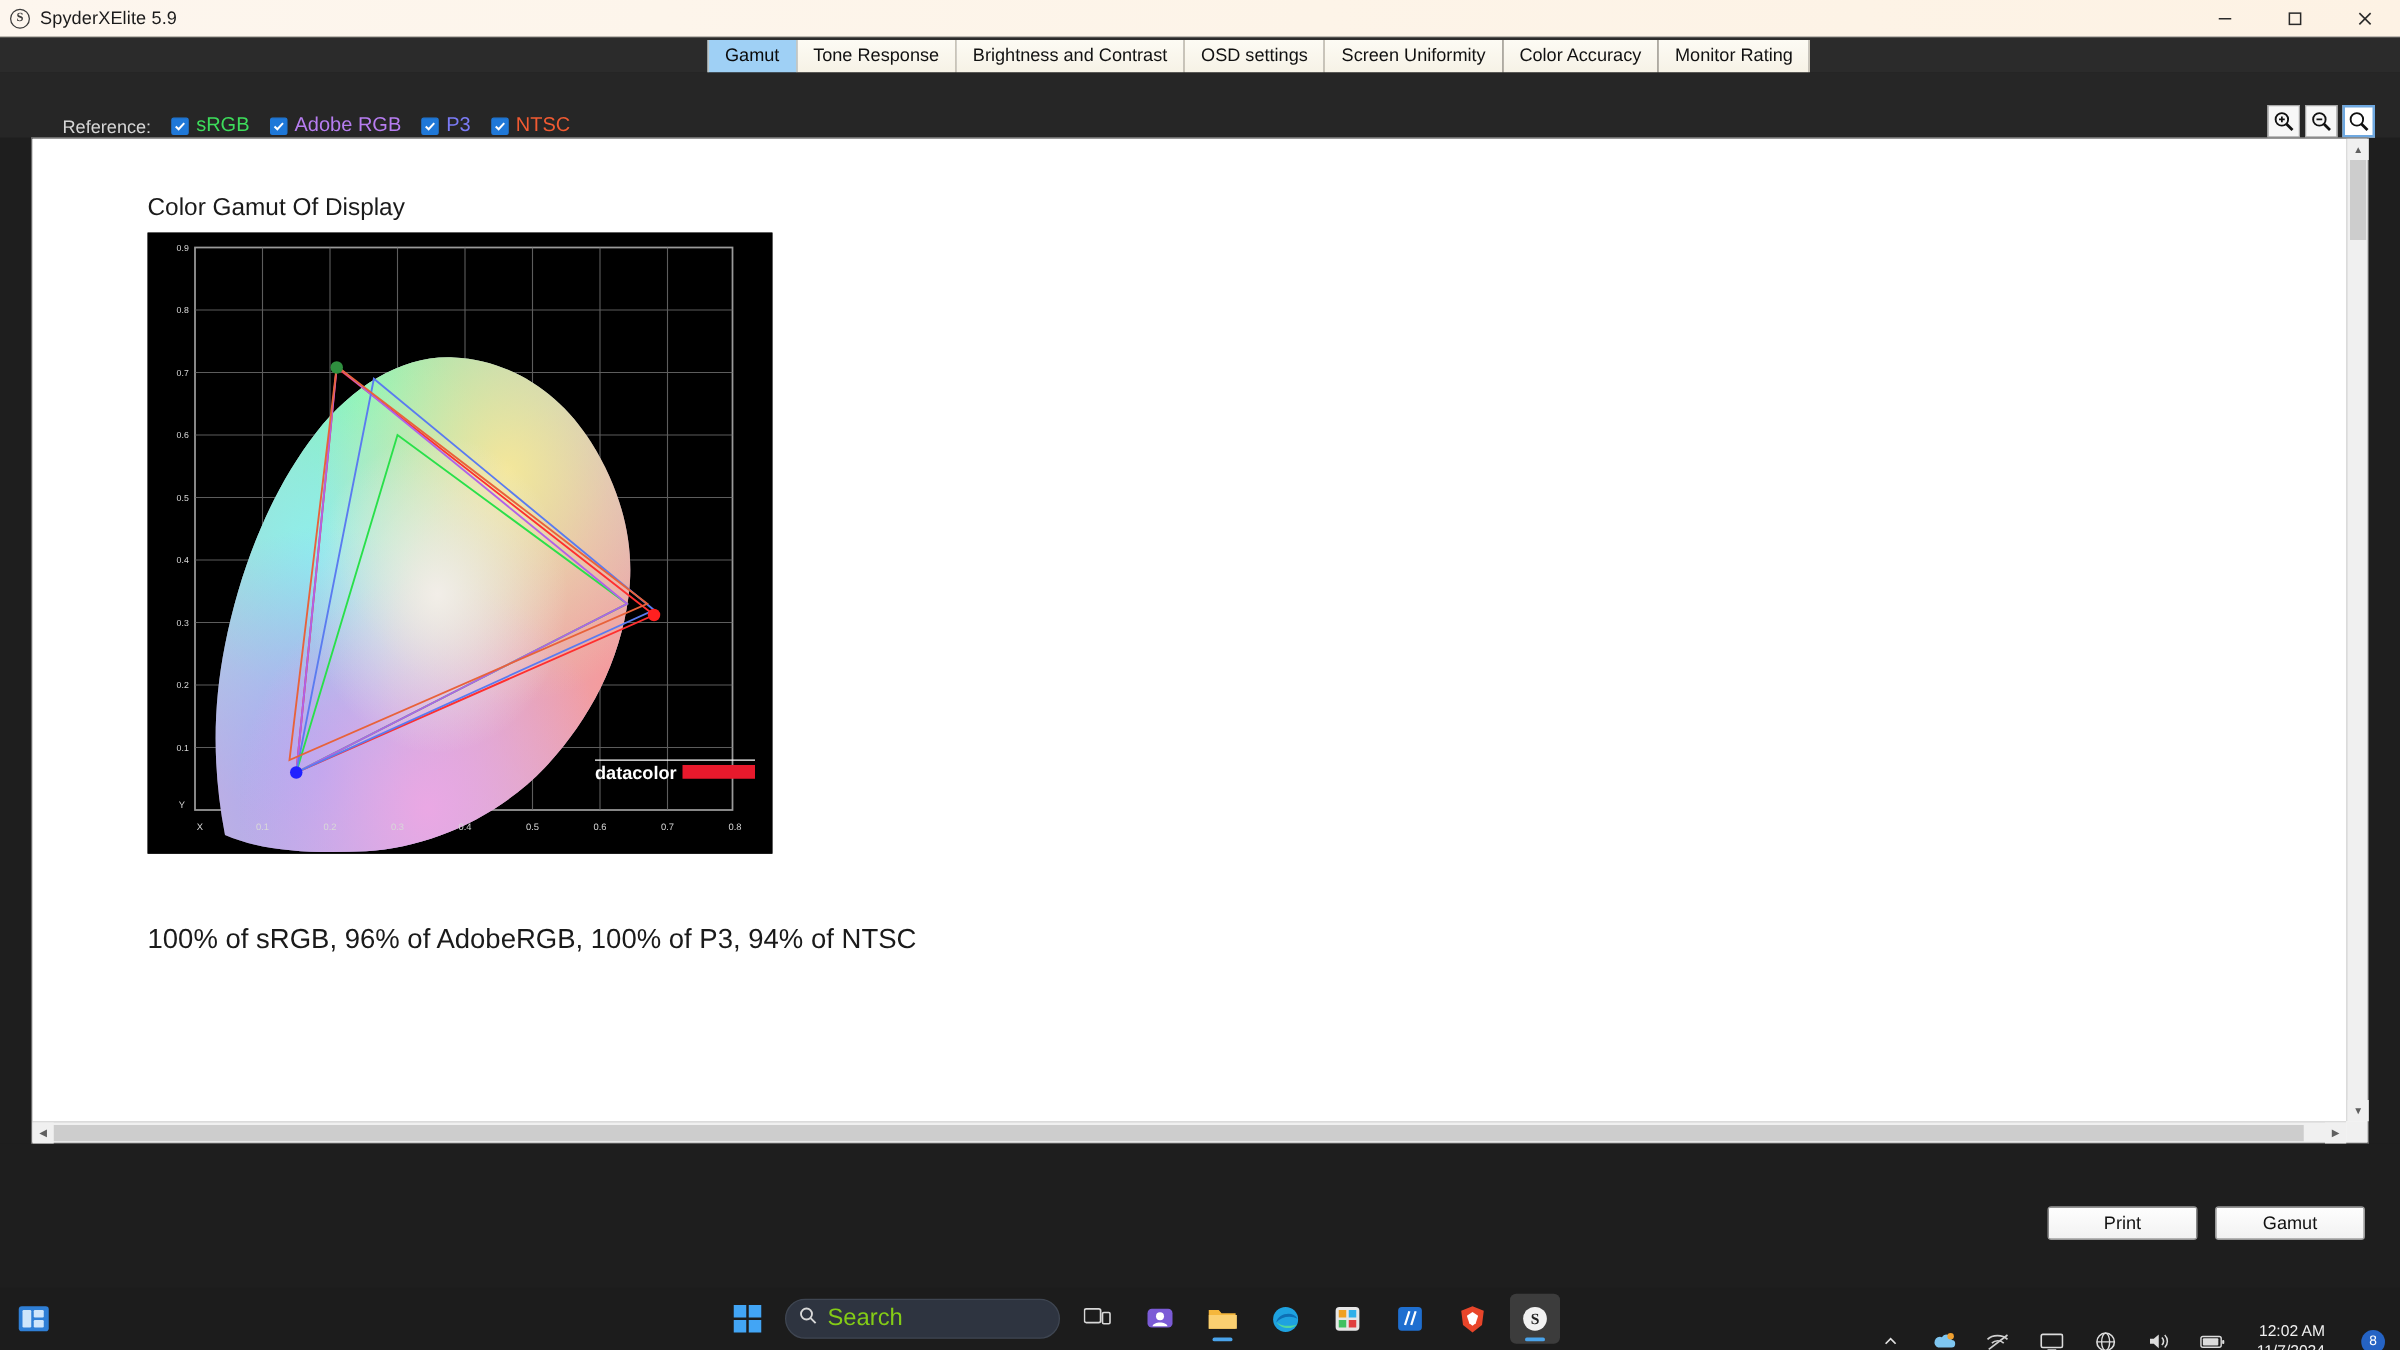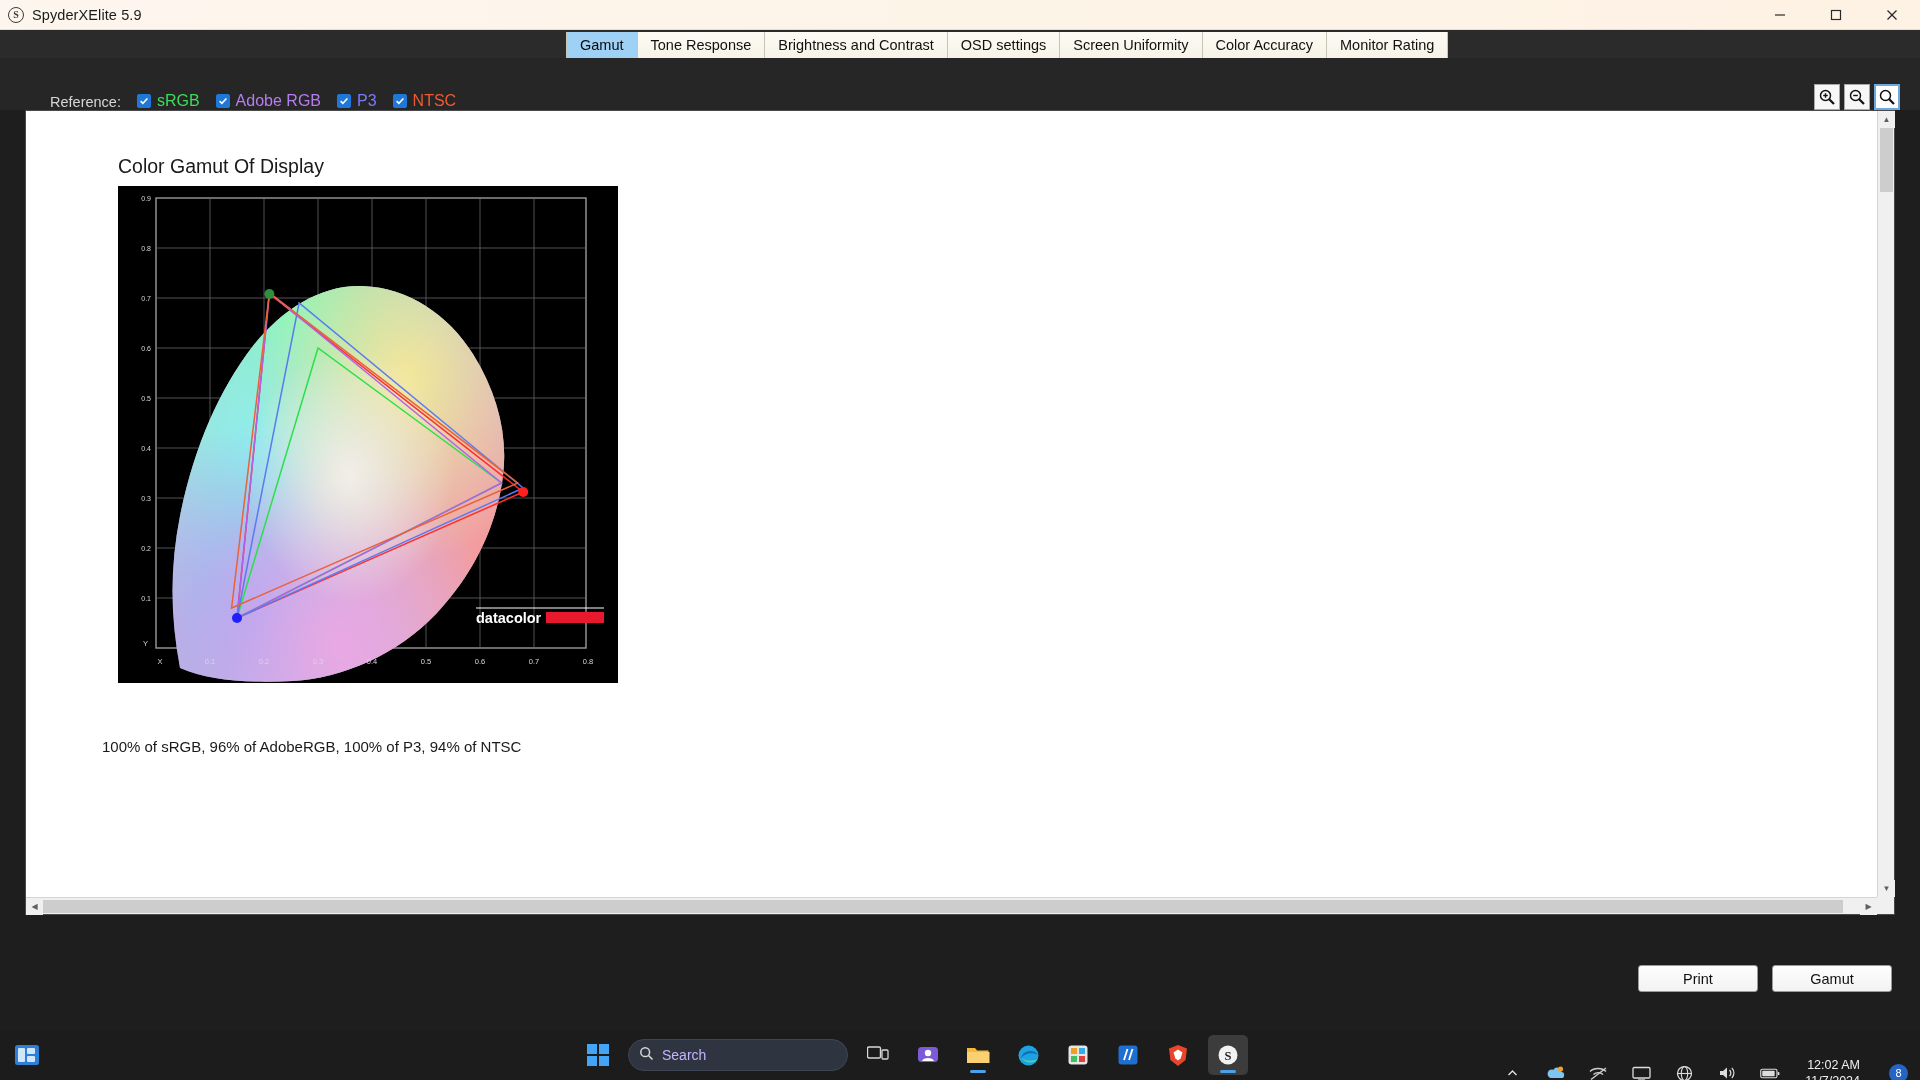--- a/index.html
+++ b/index.html
@@ -94,22 +94,22 @@
   }
   .page {
     position: absolute; top: 0; left: 0; right: 17px; bottom: 17px;
     background: #ffffff; overflow: hidden;
   }
   .doc-title {
     position: absolute; left: 92px; top: 44px;
     font-size: 19.5px; color: #1a1a1a;
   }
   .doc-caption {
-    position: absolute; left: 76px; top: 627px;
-    font-size: 15px; color: #1a1a1a;
+    position: absolute; left: 92px; top: 627px;
+    font-size: 22px; color: #1a1a1a;
   }
 
   
   .cie-frame {
     position: absolute; left: 92px; top: 75px;
     width: 500px; height: 497px;
     background: #000000;
   }
   .cie-frame svg { display: block; }
 
@@ -165,21 +165,21 @@
   }
   .start-btn {
     width: 40px; height: 40px;
     display: flex; align-items: center; justify-content: center;
   }
   .search-box {
     width: 220px; height: 32px; border-radius: 16px;
     background: #2e3440; border: 1px solid #3f4652;
     display: flex; align-items: center; padding-left: 10px; gap: 8px;
   }
-  .search-text { font-size: 14px; color: #c4b5fd; }
+  .search-text { font-size: 19px; color: #84cc16; }
   .tb-app {
     width: 40px; height: 40px;
     display: flex; align-items: center; justify-content: center;
     position: relative;
   }
   .tb-app.running::after {
     content: ''; position: absolute; bottom: 2px; left: 50%;
     transform: translateX(-50%);
     width: 16px; height: 3px; border-radius: 2px; background: #4aa3ea;
   }

